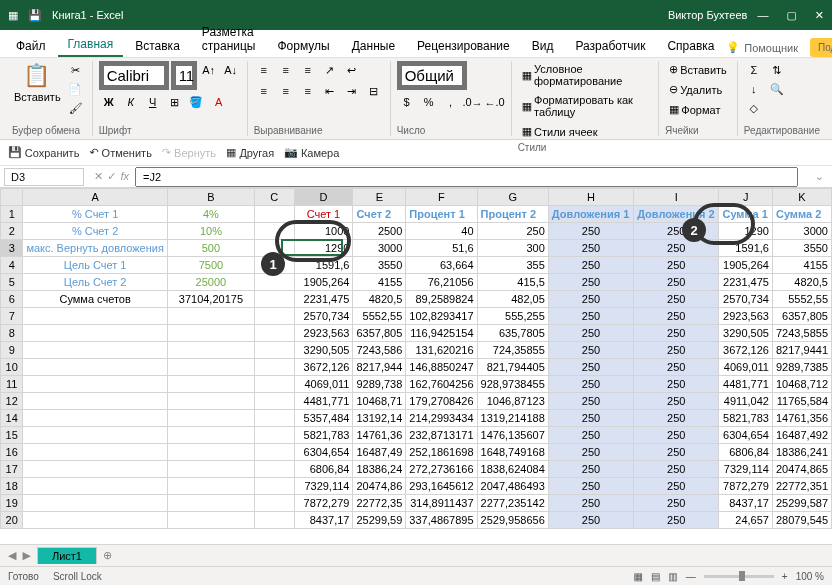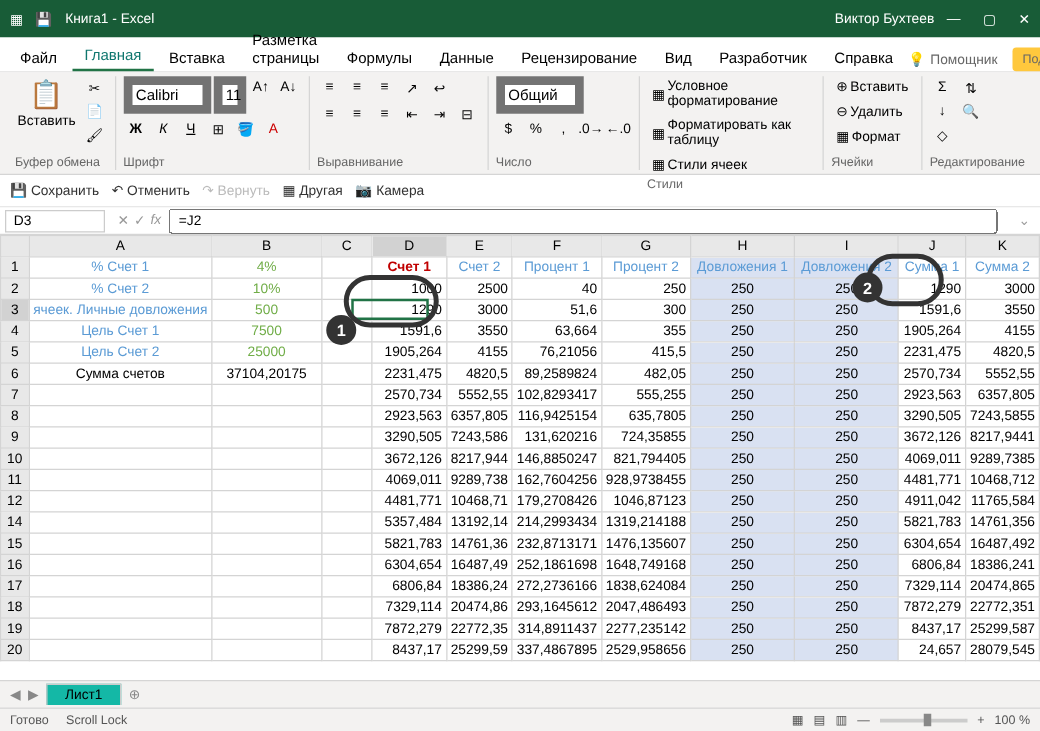--- a/index.html
+++ b/index.html
@@ -18,21 +18,21 @@
 .ribbon{height:82px;background:#f3f2f1;border-bottom:1px solid #d5d5d5;display:flex;padding:3px 6px;gap:0}
 .rgroup{display:flex;flex-direction:column;border-right:1px solid #d5d5d5;padding:0 6px;height:100%}
 .rgroup:last-child{border-right:none}
 .rgroup .gcontent{flex:1;display:flex;gap:3px;align-items:flex-start}
 .rgroup .glabel{font-size:10px;color:#666;text-align:left;padding-top:2px}
 .rbtn{padding:2px 4px;display:flex;align-items:center;gap:2px;cursor:pointer;font-size:11px}
 .paste{display:flex;flex-direction:column;align-items:center;padding:2px}
 .paste .icon{font-size:22px}
 .fontbox{display:flex;flex-direction:column;gap:2px}
 .fontrow{display:flex;gap:2px}
-.sel{border:7px solid #737373;background:#fff;padding:1px 3px;font-size:12px}
+.sel{border:5px solid #737373;background:#fff;padding:1px 3px;font-size:15px}
 .ibtn{width:20px;height:18px;display:flex;align-items:center;justify-content:center;cursor:pointer;font-size:11px}
 .qat{height:26px;background:#fff;border-bottom:1px solid #e1e1e1;display:flex;align-items:center;padding:0 8px;gap:10px;font-size:11px}
 .qat .qbtn{display:flex;align-items:center;gap:3px;cursor:pointer;color:#333}
 .namebox-row{height:22px;display:flex;align-items:center;border-bottom:1px solid #d5d5d5;background:#fff}
 .namebox{width:80px;border:1px solid #ccc;padding:2px 6px;font-size:11px;margin:0 4px}
 .fxbtns{display:flex;gap:4px;padding:0 6px;color:#999;font-size:11px}
 .formula{flex:1;padding:2px 6px;font-size:11px;margin-right:9px}
 .grid-area{position:relative;overflow:hidden;height:356px}
 table{border-collapse:collapse;table-layout:fixed}
 th,td{border:1px solid #d4d4d4;font-size:11px;height:17px;padding:0 3px;overflow:hidden;white-space:nowrap}
@@ -47,22 +47,22 @@
 .colD{width:64px}
 .colE{width:50px}
 .colF{width:70px}
 .colG{width:64px}
 .colH{width:86px}
 .colI{width:86px}
 .colJ{width:54px}
 .colK{width:54px}
 td.blue{color:#5b9bd5;text-align:center}
 td.green{color:#70ad47;text-align:center}
-td.redh{color:#c00000;text-align:center;font-weight:bold}
-td.blueh{color:#5b9bd5;text-align:center;font-weight:normal}
+td.redh{color:#c00000;text-align:center;font-weight:normal}
+td.blueh{color:#5b9bd5;text-align:left;font-weight:bold}
 td.num{text-align:right}
 td.ctr{text-align:center}
 td.hl{background:#d9e1f2}
 .active-cell{position:absolute;border:2px solid #217346;pointer-events:none;background:transparent}
 .callout{position:absolute;border:4px solid #333;border-radius:24px;pointer-events:none}
 .numbadge{position:absolute;width:24px;height:24px;border-radius:50%;background:#333;color:#fff;display:flex;align-items:center;justify-content:center;font-size:13px;font-weight:bold;pointer-events:none}
 .sheettabs{height:22px;background:#f3f2f1;border-top:1px solid #d5d5d5;display:flex;align-items:center;padding:0 8px;gap:6px;font-size:11px}
 .sheettabs .stab{padding:2px 14px;background:#14b8a6;border:1px solid #ccc;border-bottom:none}
 .sheettabs .nav{color:#888;cursor:pointer}
 .statusbar{height:19px;background:#f3f2f1;border-top:1px solid #d5d5d5;display:flex;align-items:center;padding:0 8px;font-size:10px;color:#555;gap:14px}
@@ -306,21 +306,21 @@
           <td class="colE num">2500</td>
           <td class="colF num">40</td>
           <td class="colG num">250</td>
           <td class="colH ctr hl">250</td>
           <td class="colI ctr hl">250</td>
           <td class="colJ num">1290</td>
           <td class="colK num">3000</td>
         </tr>
         <tr>
           <th class="rowh selrow">3</th>
-          <td class="colA blue">ячеек. Личные довложения</td>
+          <td class="colA blue">макс. Вернуть довложения</td>
           <td class="colB green">500</td>
           <td class="colC "></td>
           <td class="colD num">1290</td>
           <td class="colE num">3000</td>
           <td class="colF num">51,6</td>
           <td class="colG num">300</td>
           <td class="colH ctr hl">250</td>
           <td class="colI ctr hl">250</td>
           <td class="colJ num">1591,6</td>
           <td class="colK num">3550</td>

